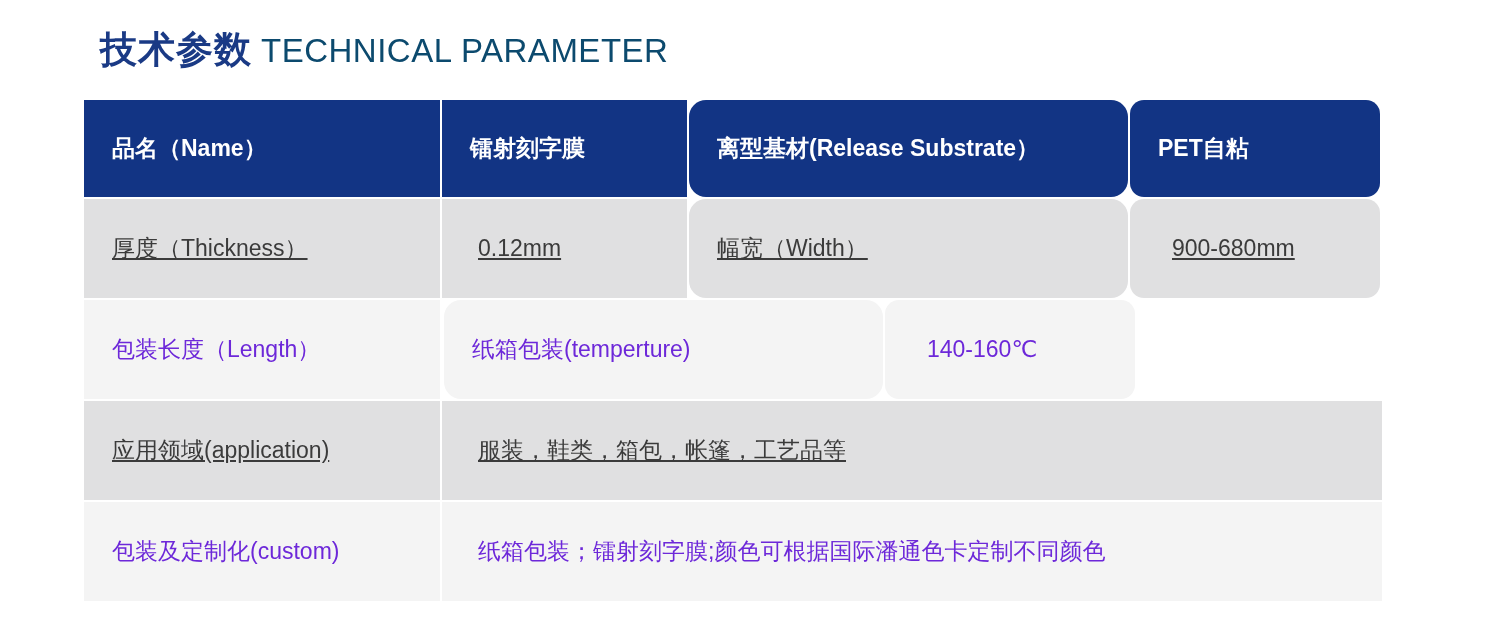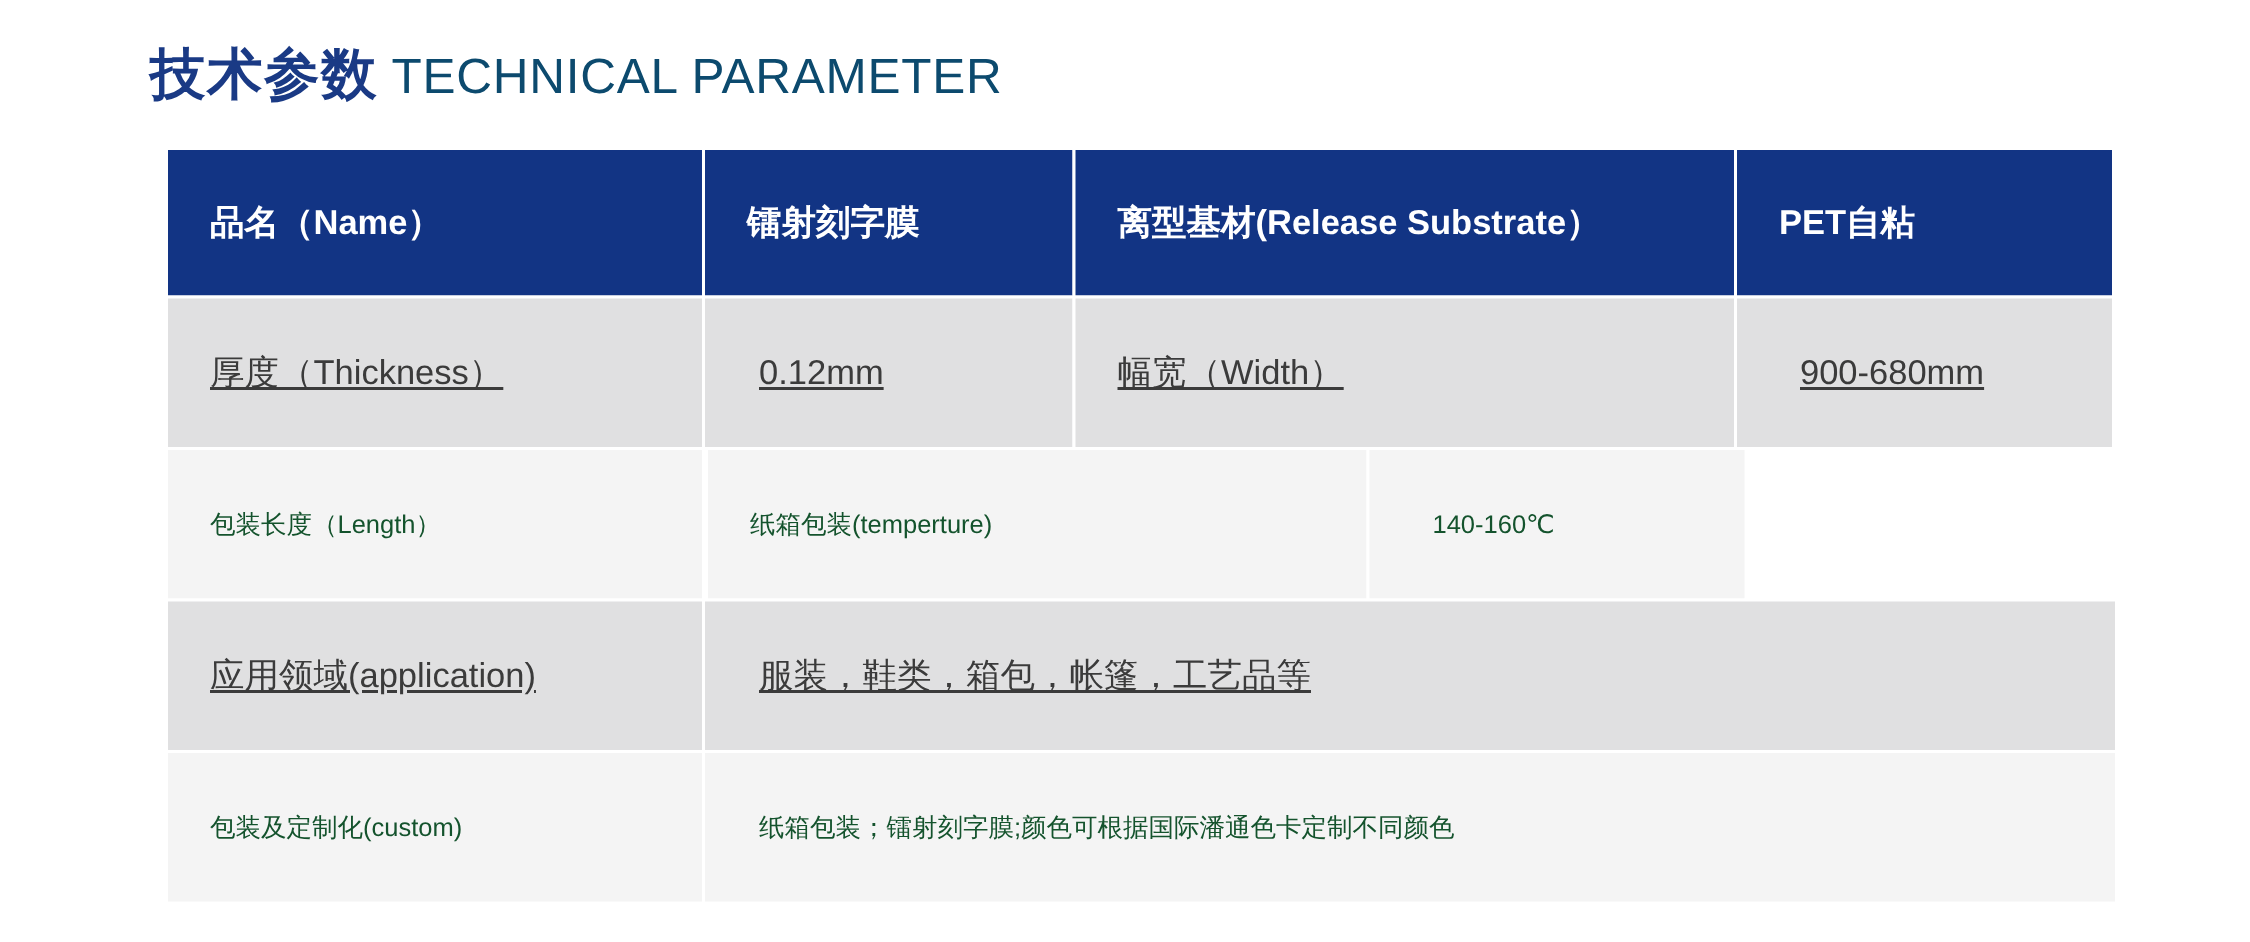--- a/index.html
+++ b/index.html
@@ -42,21 +42,21 @@
     font-weight: normal;
     color: #0c4a6e;
     letter-spacing: 0.5px;
     line-height: 1;
     margin-left: 9px;
   }
 
   
   .table {
     position: absolute;
-    left: 112px;
+    left: 84px;
     top: 100px;
     width: 1298px;
     display: flex;
     flex-direction: column;
     background: #ffffff;
   }
 
   .row {
     display: flex;
     width: 100%;
@@ -72,22 +72,22 @@
     height: 100%;
     display: flex;
     align-items: center;
     overflow: hidden;
     white-space: nowrap;
   }
 
   
   .c1 { width: 356px; }
   .c2 { width: 245px; }
-  .c3 { width: 439px; }
-  .c4 { width: 250px; }
+  .c3 { width: 439px; border-radius: 17px; }
+  .c4 { width: 250px; border-radius: 14px; }
   .cmerge { width: 940px; }
 
   .sep { width: 2px; height: 100%; background: #ffffff; flex: 0 0 2px; }
 
   
   .row-header .cell {
     background: #123484;
     color: #ffffff;
     font-size: 23px;
     font-weight: bold;
@@ -98,22 +98,22 @@
   .row-shade .cell {
     background: #e0e0e1;
     color: #3b3b3b;
     font-size: 23px;
     padding-left: 28px;
     text-decoration: underline;
   }
 
   .row-light .cell {
     background: #f4f4f4;
-    color: #14532d;
-    font-size: 17px;
+    color: #6d28d9;
+    font-size: 23px;
     padding-left: 28px;
   }
 
   
   .pad-val  { padding-left: 36px !important; }
   .pad-val2 { padding-left: 42px !important; }
   .pad-merge{ padding-left: 36px !important; text-align: right; }
 </style>
 </head>
 <body>

